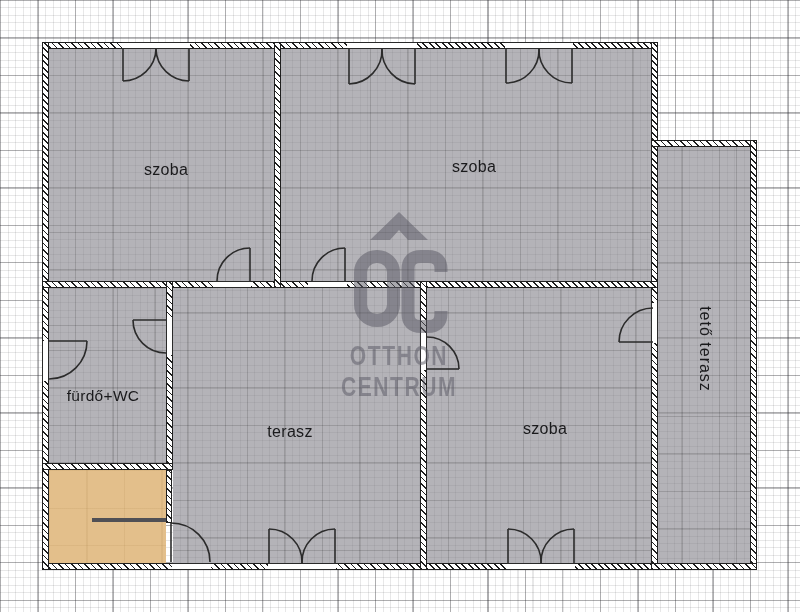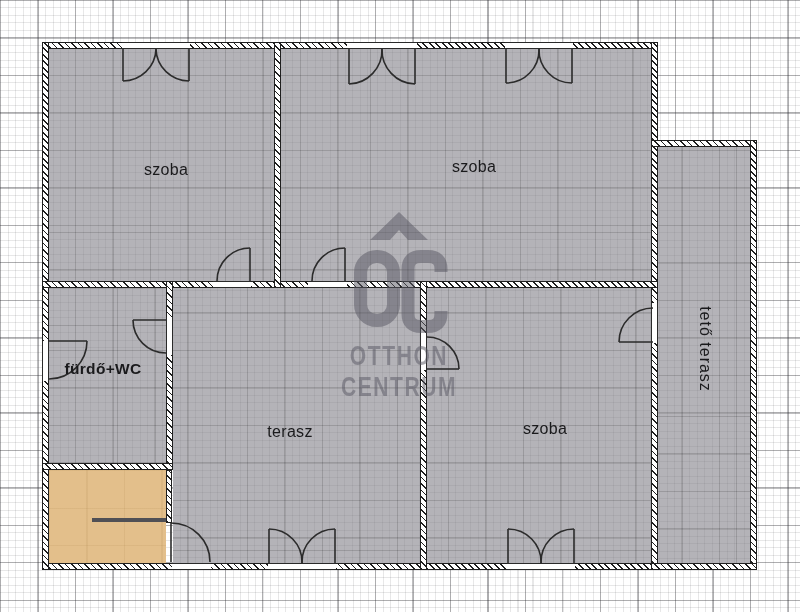--- a/index.html
+++ b/index.html
@@ -179,18 +179,18 @@
         <path d="M441,272 L441,269 Q441,256.5 428,256.5 L421,256.5 Q408,256.5 408,269 L408,314 Q408,326.5 421,326.5 L428,326.5 Q441,326.5 441,314 L441,311"></path>
       </g>
       <title>OC</title>
     </svg>
     <div class="wm-text" style="left:399px;top:356px;">OTTHON</div>
     <div class="wm-text" style="left:399px;top:387px;">CENTRUM</div>
   </div>
 
   <span class="room-label" style="left:166px;top:170px;">szoba</span>
   <span class="room-label" style="left:474px;top:167px;">szoba</span>
-  <span class="room-label small" style="left:103px;top:369px;font-weight:bold;">fürdő+WC</span>
+  <span class="room-label small" style="left:103px;top:396px;">fürdő+WC</span>
   <span class="room-label" style="left:290px;top:432px;">terasz</span>
   <span class="room-label" style="left:545px;top:429px;">szoba</span>
   <span class="room-label vertical" style="left:705px;top:349px;">tető terasz</span>
 
 </div>
 
 </body></html>

